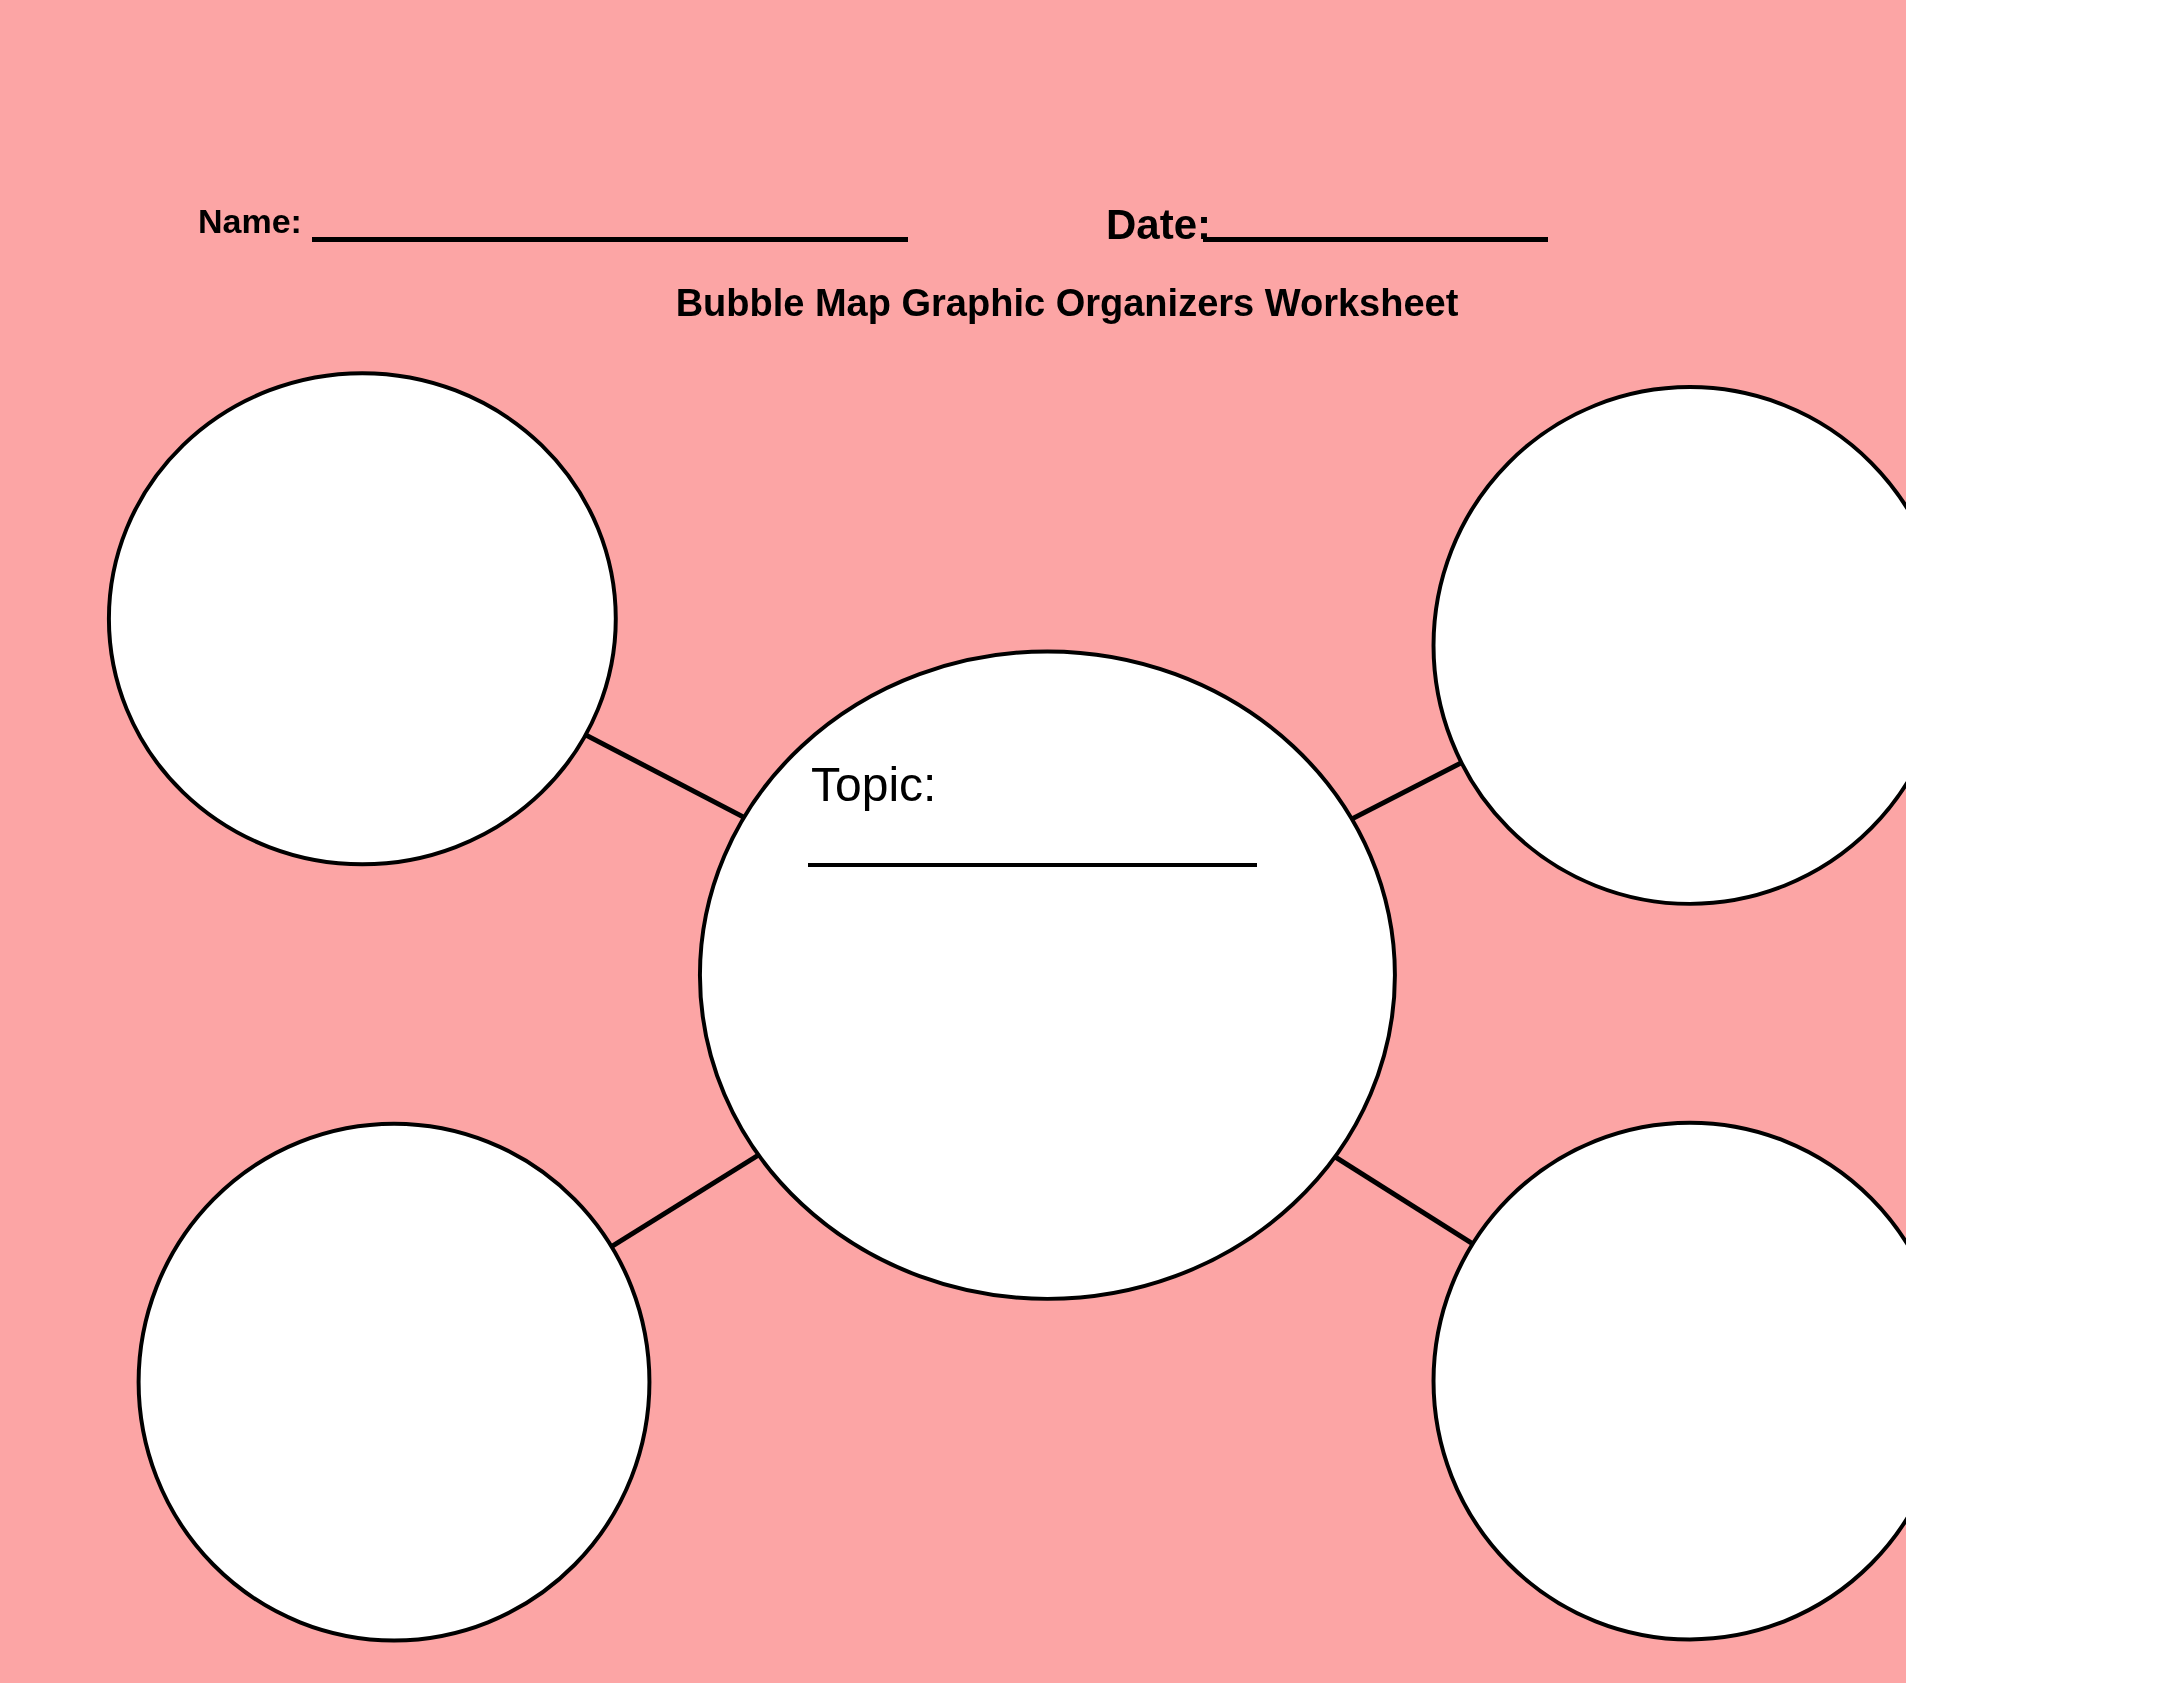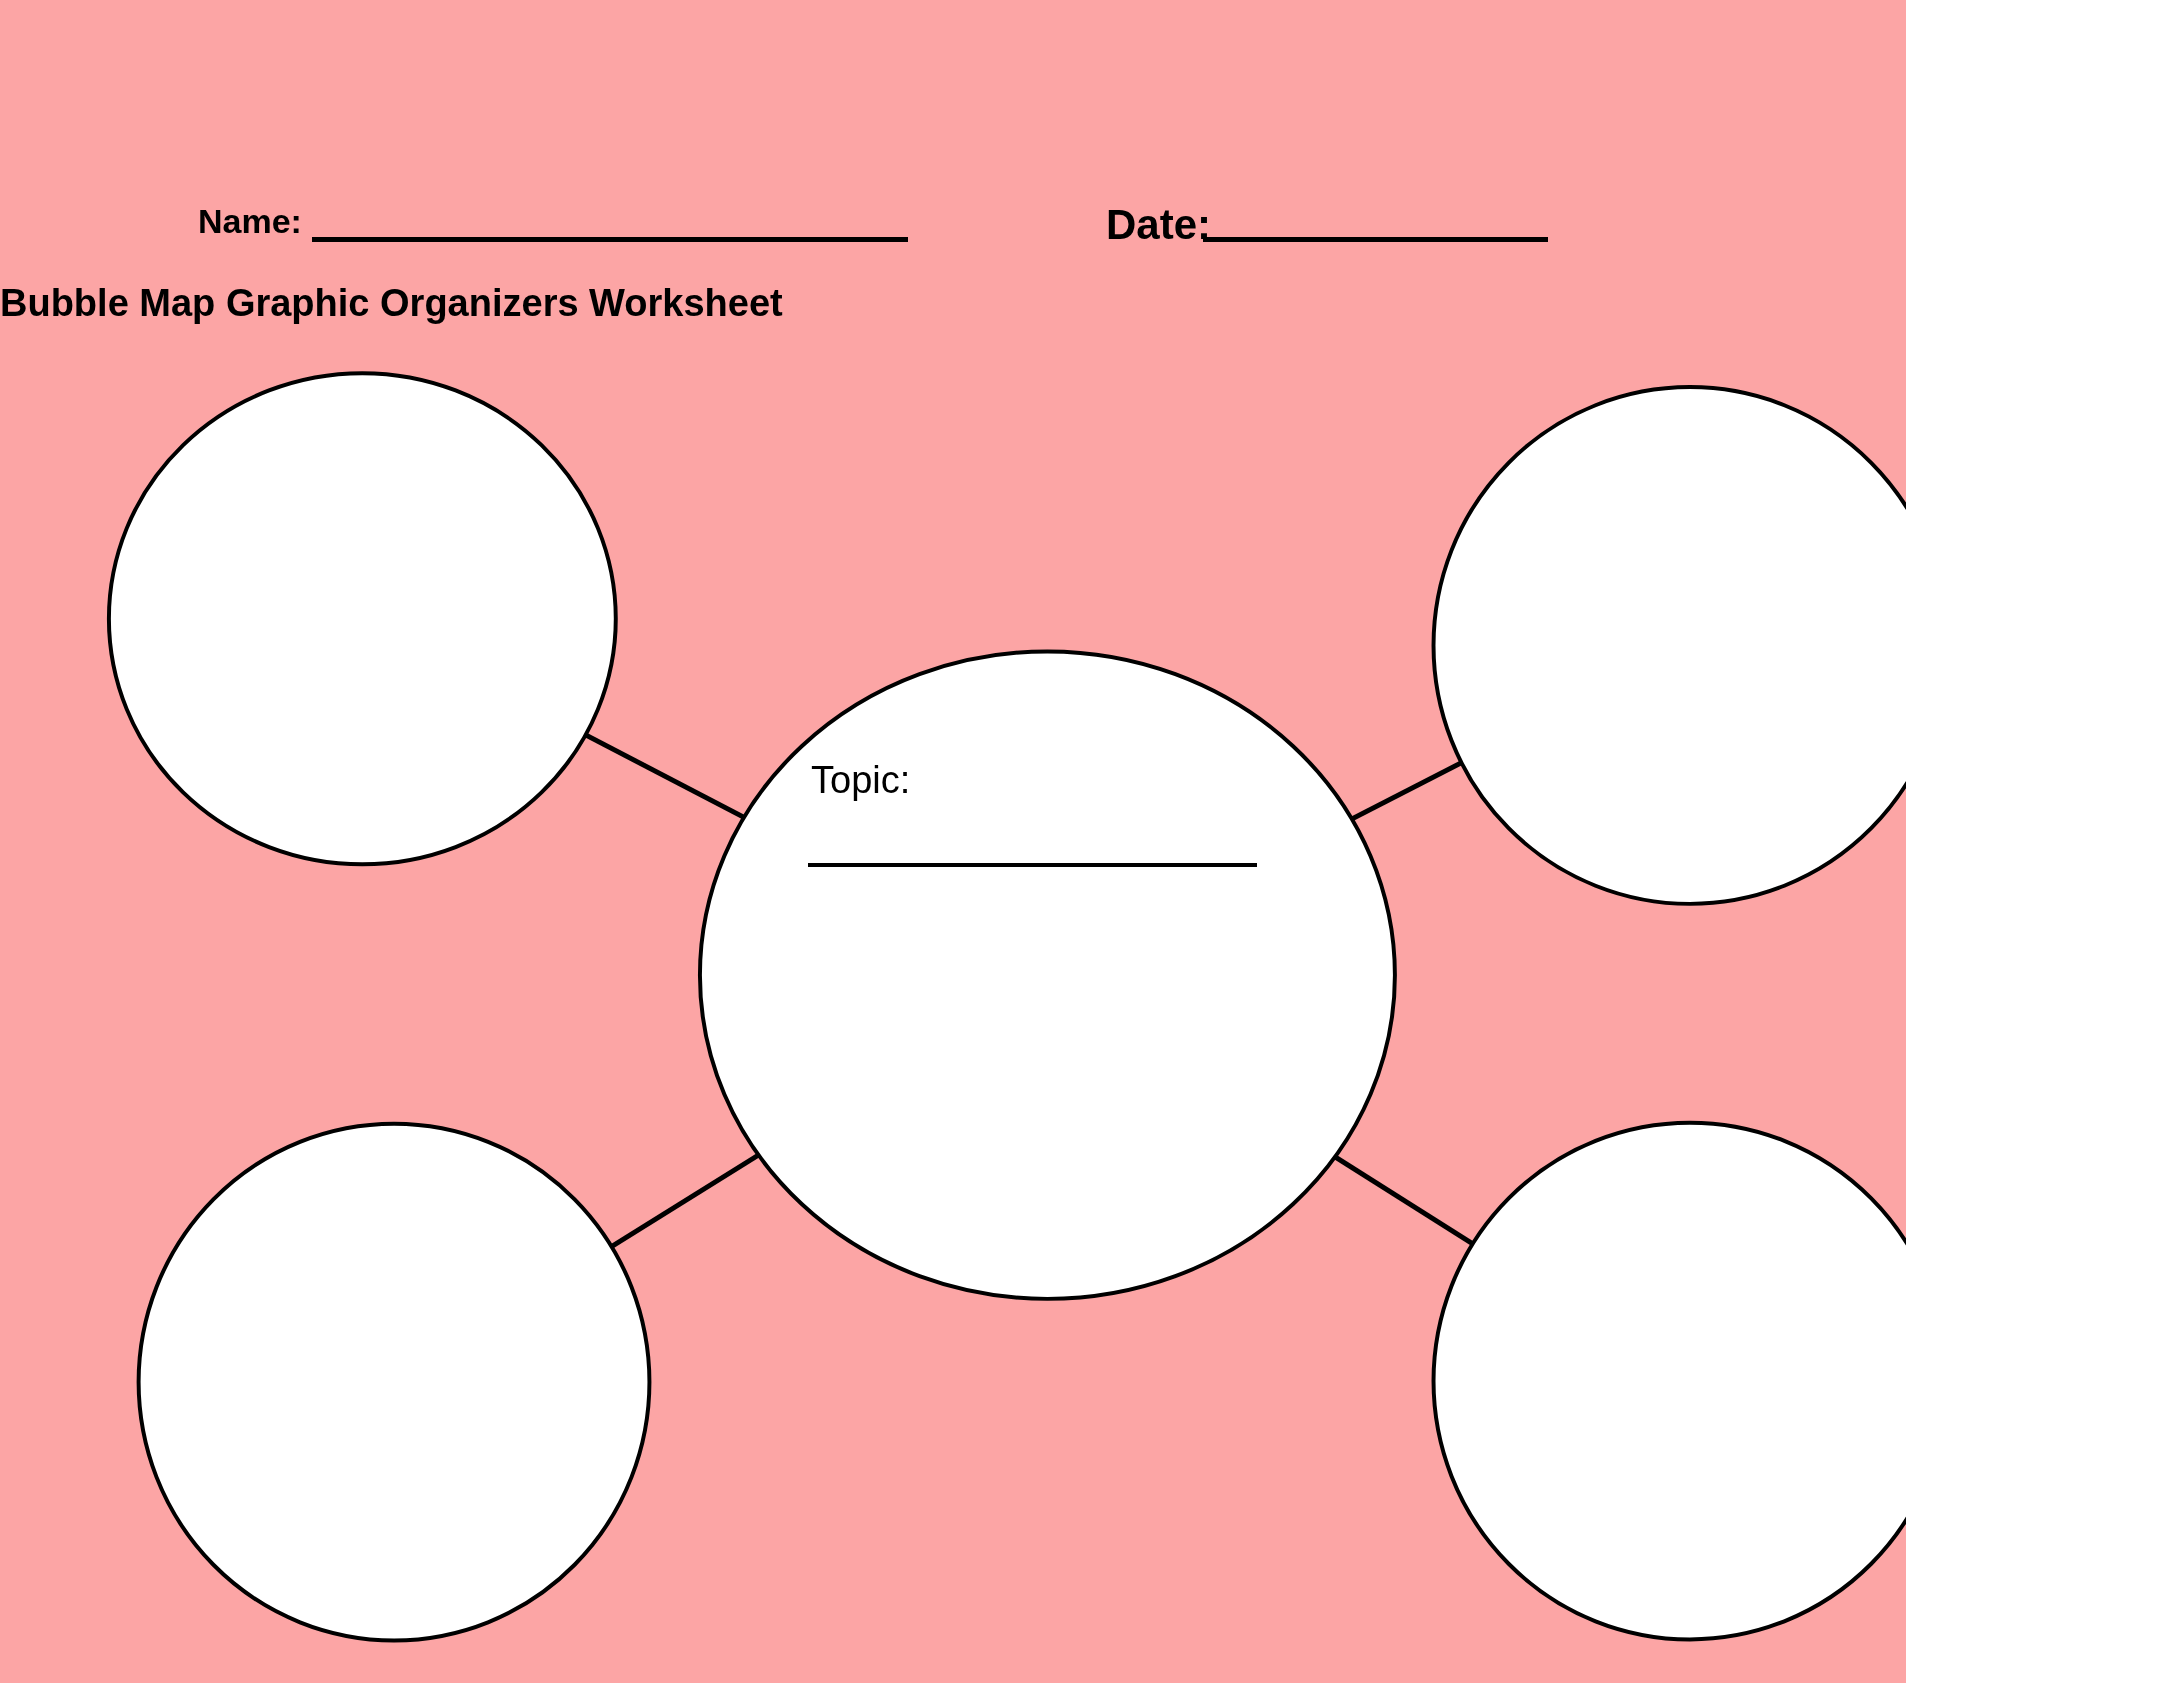--- a/index.html
+++ b/index.html
@@ -64,25 +64,26 @@
     width: 345px;
     height: 5px;
     background: #000000;
   }
   .title {
     left: 0;
     top: 284px;
     width: 2134px;
     font-size: 38px;
     font-weight: 700;
+    text-align: center;
   }
   .topic-label {
     left: 811px;
     top: 761px;
-    font-size: 38px;
+    font-size: 48px;
     font-weight: 400;
     text-align: center;
   }
   .topic-line {
     position: absolute;
     left: 808px;
     top: 863px;
     width: 449px;
     height: 4px;
     background: #000000;

